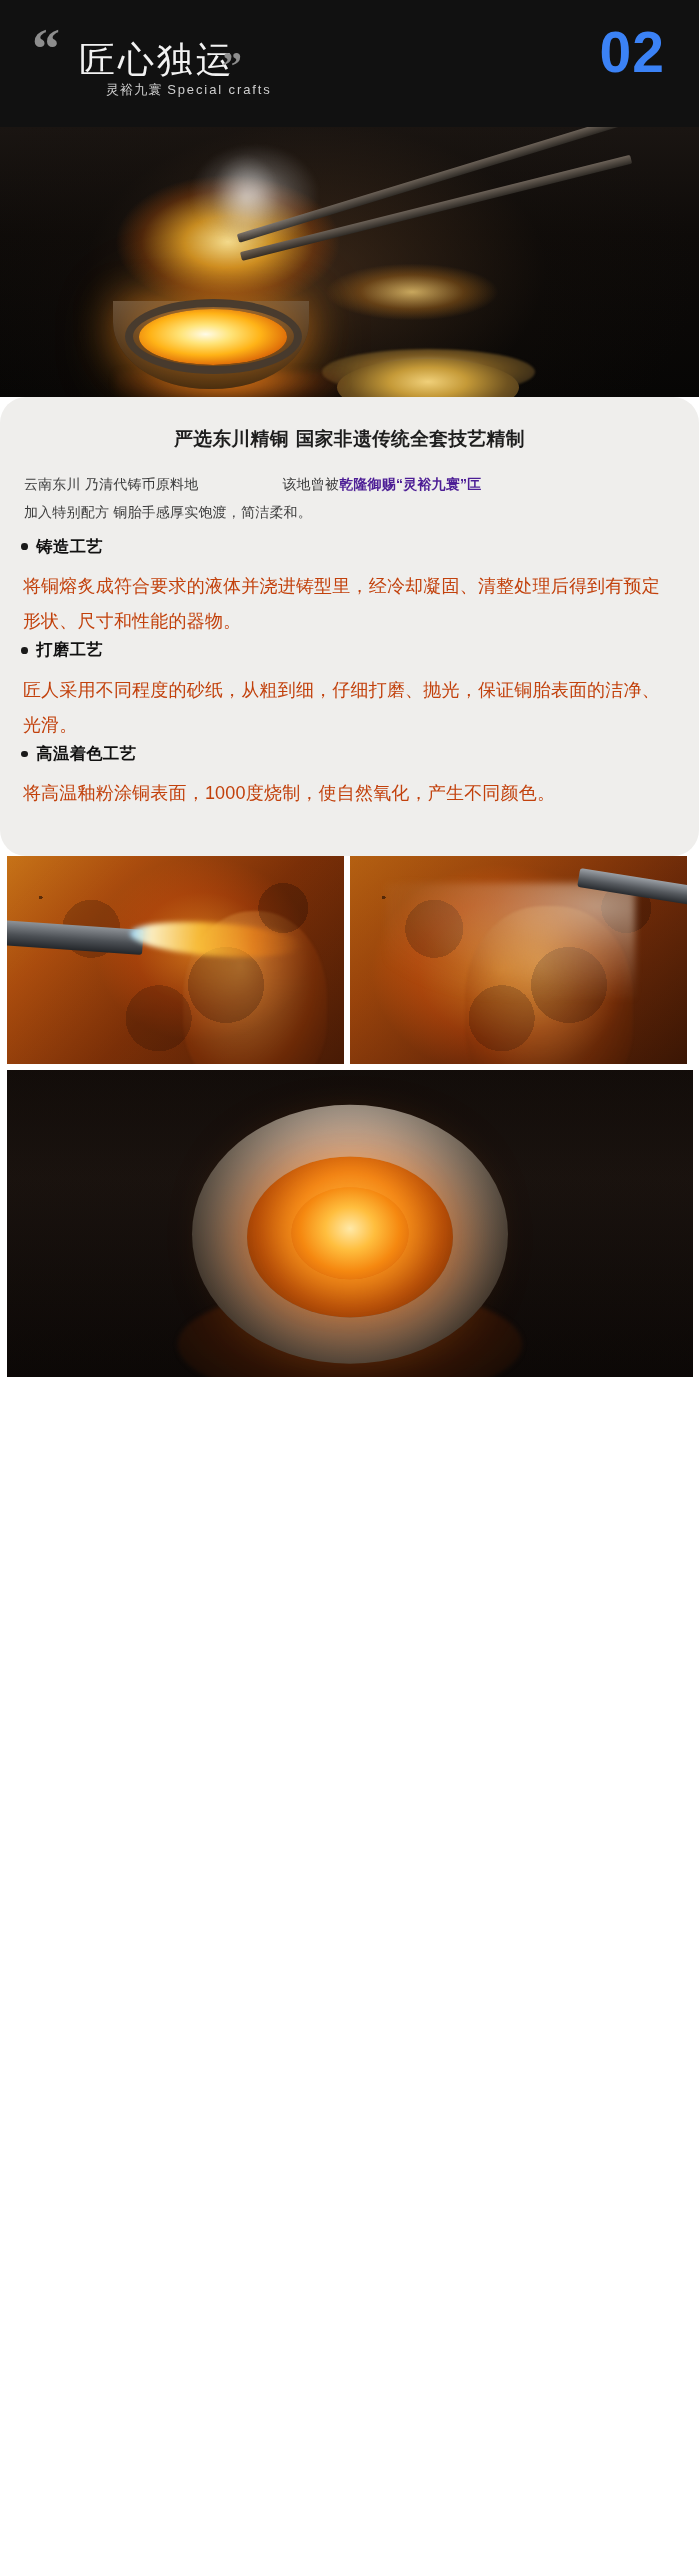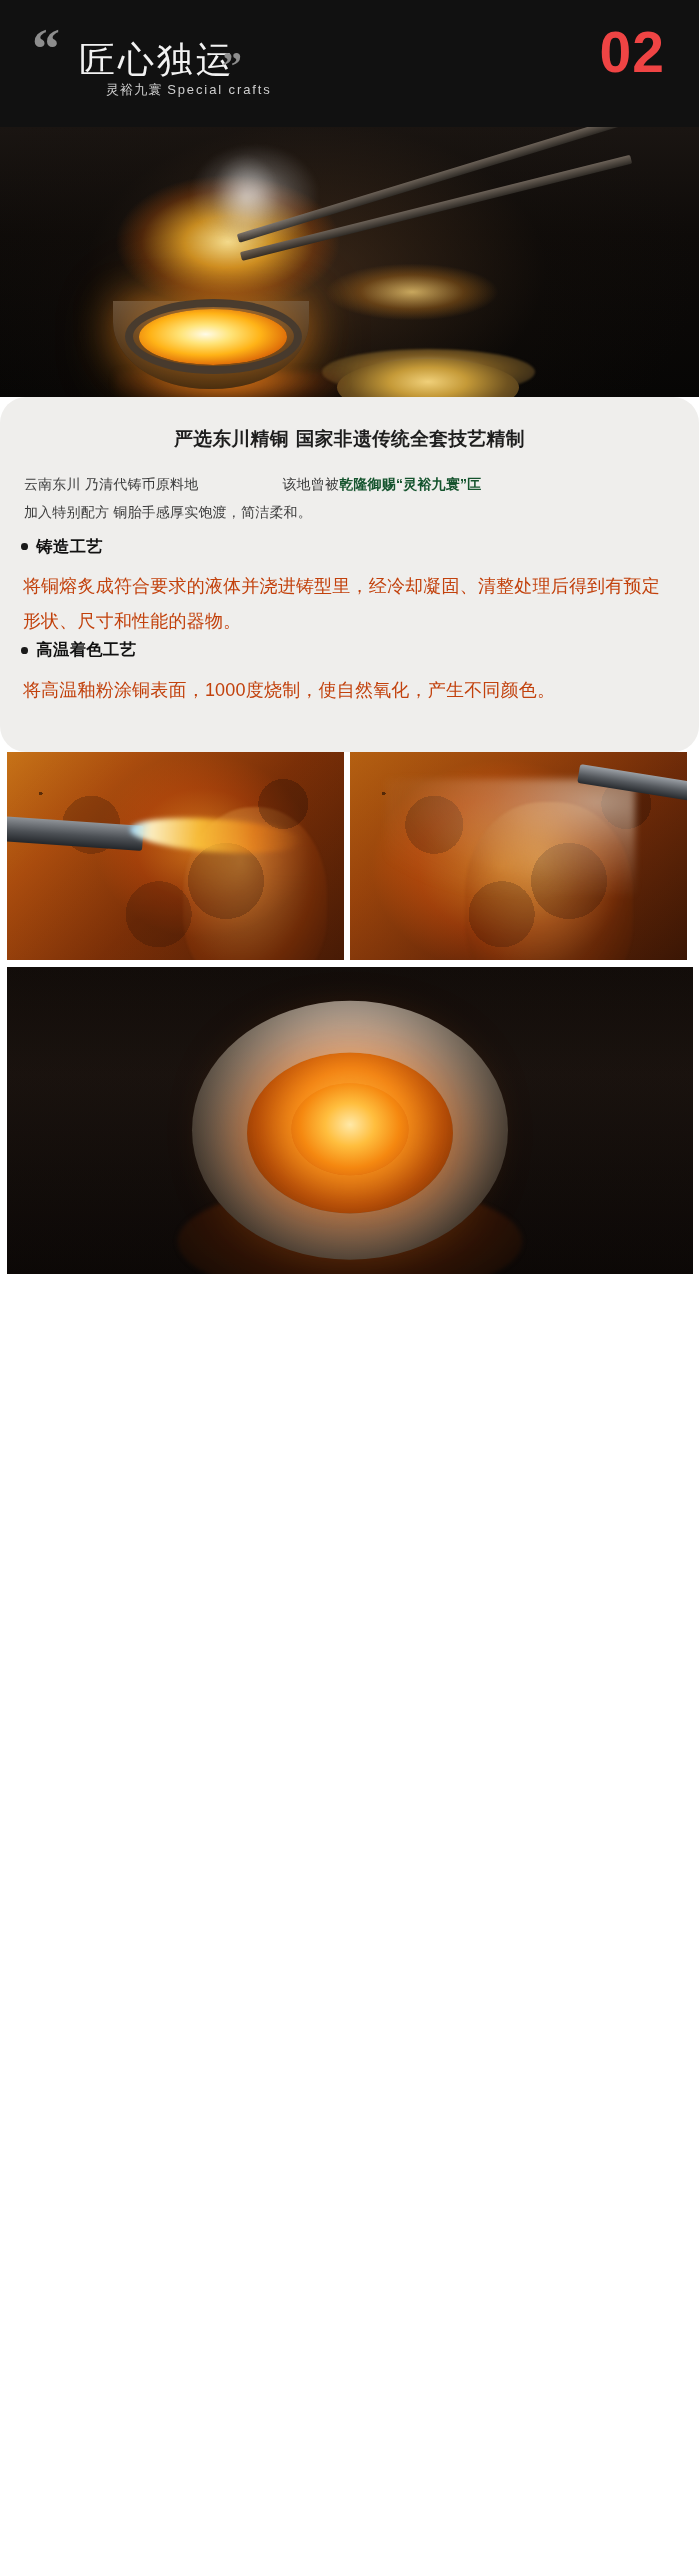--- a/index.html
+++ b/index.html
@@ -66,21 +66,21 @@
     letter-spacing: 1.1px;
     font-weight: 400;
   }
   .subtitle .en { letter-spacing: 1.9px; text-align: center; }
   .number {
     position: absolute;
     right: 34px;
     top: 24px;
     font-size: 57px;
     font-weight: 700;
-    color: #ef4444;
+    color: #3b82f6;
     letter-spacing: 1px;
     line-height: 1;
     font-family: "Liberation Sans", sans-serif;
   }
 
   
   .hero {
     position: relative;
     width: 699px;
     height: 270px;
@@ -183,21 +183,21 @@
     font-family: "DejaVu Sans", sans-serif;
   }
   .intro {
     font-size: 14px;
     color: #3b3b3b;
     line-height: 2.0;
     margin: 0 0 9.6px 2.9px;
     letter-spacing: 0.2px;
   }
   .intro .gap { display: inline-block; width: 84px; }
-  .intro b { font-weight: 700; color: #14532d; }
+  .intro b { font-weight: 700; color: #4c1d95; }
 
   .section { }
   .section-title {
     font-size: 16.3px;
     font-weight: 700;
     color: #111111;
     letter-spacing: 0.4px;
     position: relative;
     padding-left: 15.3px;
     margin-bottom: 11.5px;
@@ -393,20 +393,27 @@
     </p>
 
     <div class="section">
       <div class="section-title">
         <span class="bullet"></span>
         <span>铸造工艺</span>
       </div>
       <div class="section-text">将铜熔炙成符合要求的液体并浇进铸型里，经冷却凝固、清整处理后得到有预定形状、尺寸和性能的器物。</div>
     </div>
 
+    <div class="section">
+      <div class="section-title">
+        <span class="bullet"></span>
+        <span>打磨工艺</span>
+      </div>
+      <div class="section-text">匠人采用不同程度的砂纸，从粗到细，仔细打磨、抛光，保证铜胎表面的洁净、光滑。</div>
+    </div>
 
     <div class="section">
       <div class="section-title">
         <span class="bullet"></span>
         <span>高温着色工艺</span>
       </div>
       <div class="section-text">将高温釉粉涂铜表面，1000度烧制，使自然氧化，产生不同颜色。</div>
     </div>
 
     <div class="section">

